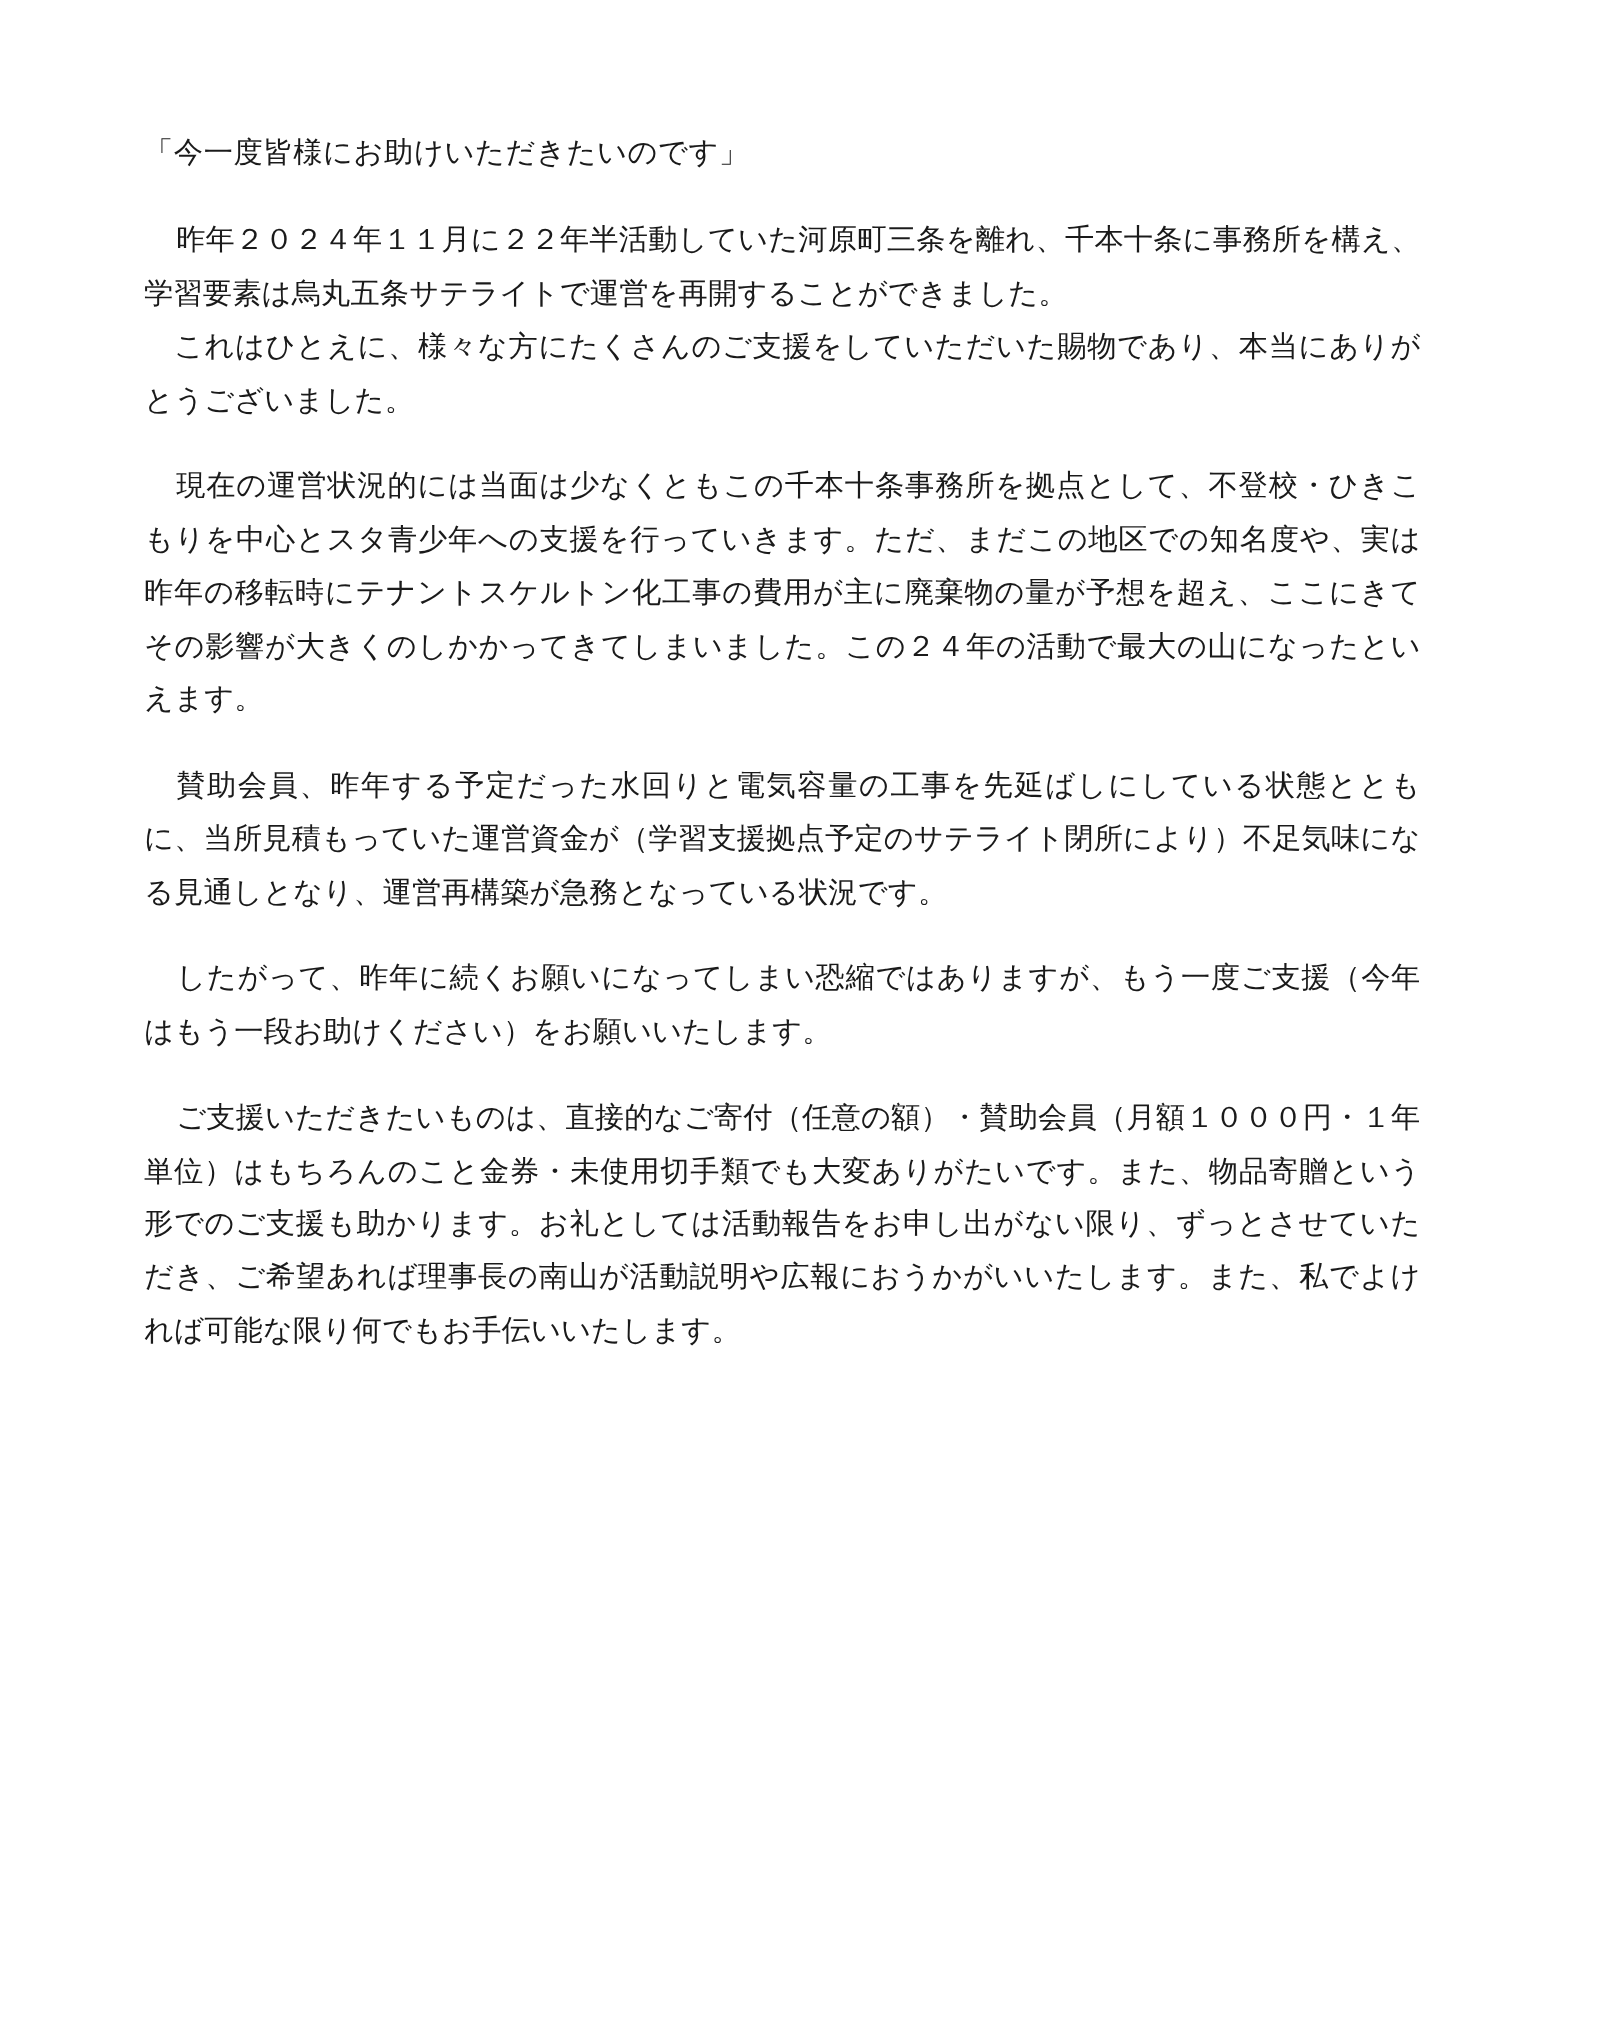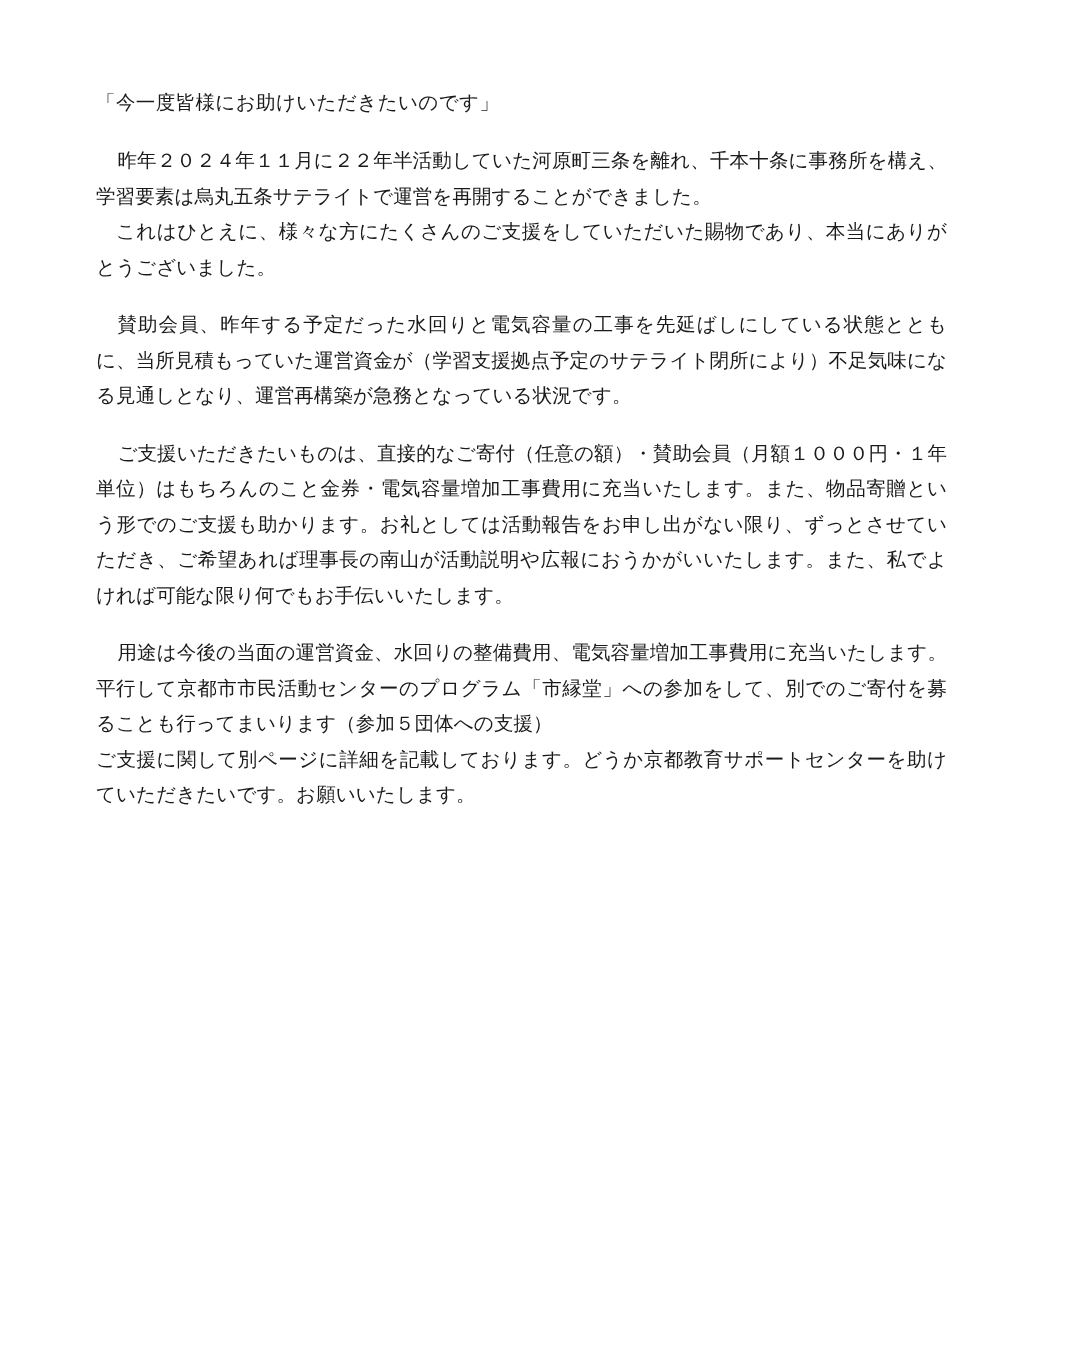--- a/index.html
+++ b/index.html
@@ -45,18 +45,18 @@
 </style>
 </head>
 <body>
 
 <div class="page">
 
   <p class="doc-title">「今一度皆様にお助けいただきたいのです」</p>
 
   <p class="para indent">昨年２０２４年１１月に２２年半活動していた河原町三条を離れ、千本十条に事務所を構え、学習要素は烏丸五条サテライトで運営を再開することができました。
 　これはひとえに、様々な方にたくさんのご支援をしていただいた賜物であり、本当にありがとうございました。</p>
+  <p class="para indent">現在の運営状況的には当面は少なくともこの千本十条事務所を拠点として、不登校・ひきこもりを中心とスタ青少年への支援を行っていきます。ただ、まだこの地区での知名度や、実は昨年の移転時にテナントスケルトン化工事の費用が主に廃棄物の量が予想を超え、ここにきてその影響が大きくのしかかってきてしまいました。この２４年の活動で最大の山になったといえます。</p>
   <p class="para indent">賛助会員、昨年する予定だった水回りと電気容量の工事を先延ばしにしている状態とともに、当所見積もっていた運営資金が（学習支援拠点予定のサテライト閉所により）不足気味になる見通しとなり、運営再構築が急務となっている状況です。</p>
-  <p class="para indent">ご支援いただきたいものは、直接的なご寄付（任意の額）・賛助会員（月額１０００円・１年単位）はもちろんのこと金券・電気容量増加工事費用に充当いたします。また、物品寄贈という形でのご支援も助かります。お礼としては活動報告をお申し出がない限り、ずっとさせていただき、ご希望あれば理事長の南山が活動説明や広報におうかがいいたします。また、私でよければ可能な限り何でもお手伝いいたします。</p>
-  <p class="para indent tight">用途は今後の当面の運営資金、水回りの整備費用、電気容量増加工事費用に充当いたします。平行して京都市市民活動センターのプログラム「市縁堂」への参加をして、別でのご寄付を募ることも行ってまいります（参加５団体への支援）
-ご支援に関して別ページに詳細を記載しております。どうか京都教育サポートセンターを助けていただきたいです。お願いいたします。</p>
+  <p class="para indent">したがって、昨年に続くお願いになってしまい恐縮ではありますが、もう一度ご支援（今年はもう一段お助けください）をお願いいたします。</p>
+  <p class="para indent">ご支援いただきたいものは、直接的なご寄付（任意の額）・賛助会員（月額１０００円・１年単位）はもちろんのこと金券・未使用切手類でも大変ありがたいです。また、物品寄贈という形でのご支援も助かります。お礼としては活動報告をお申し出がない限り、ずっとさせていただき、ご希望あれば理事長の南山が活動説明や広報におうかがいいたします。また、私でよければ可能な限り何でもお手伝いいたします。</p>
 
 </div>
 
 </body></html>

